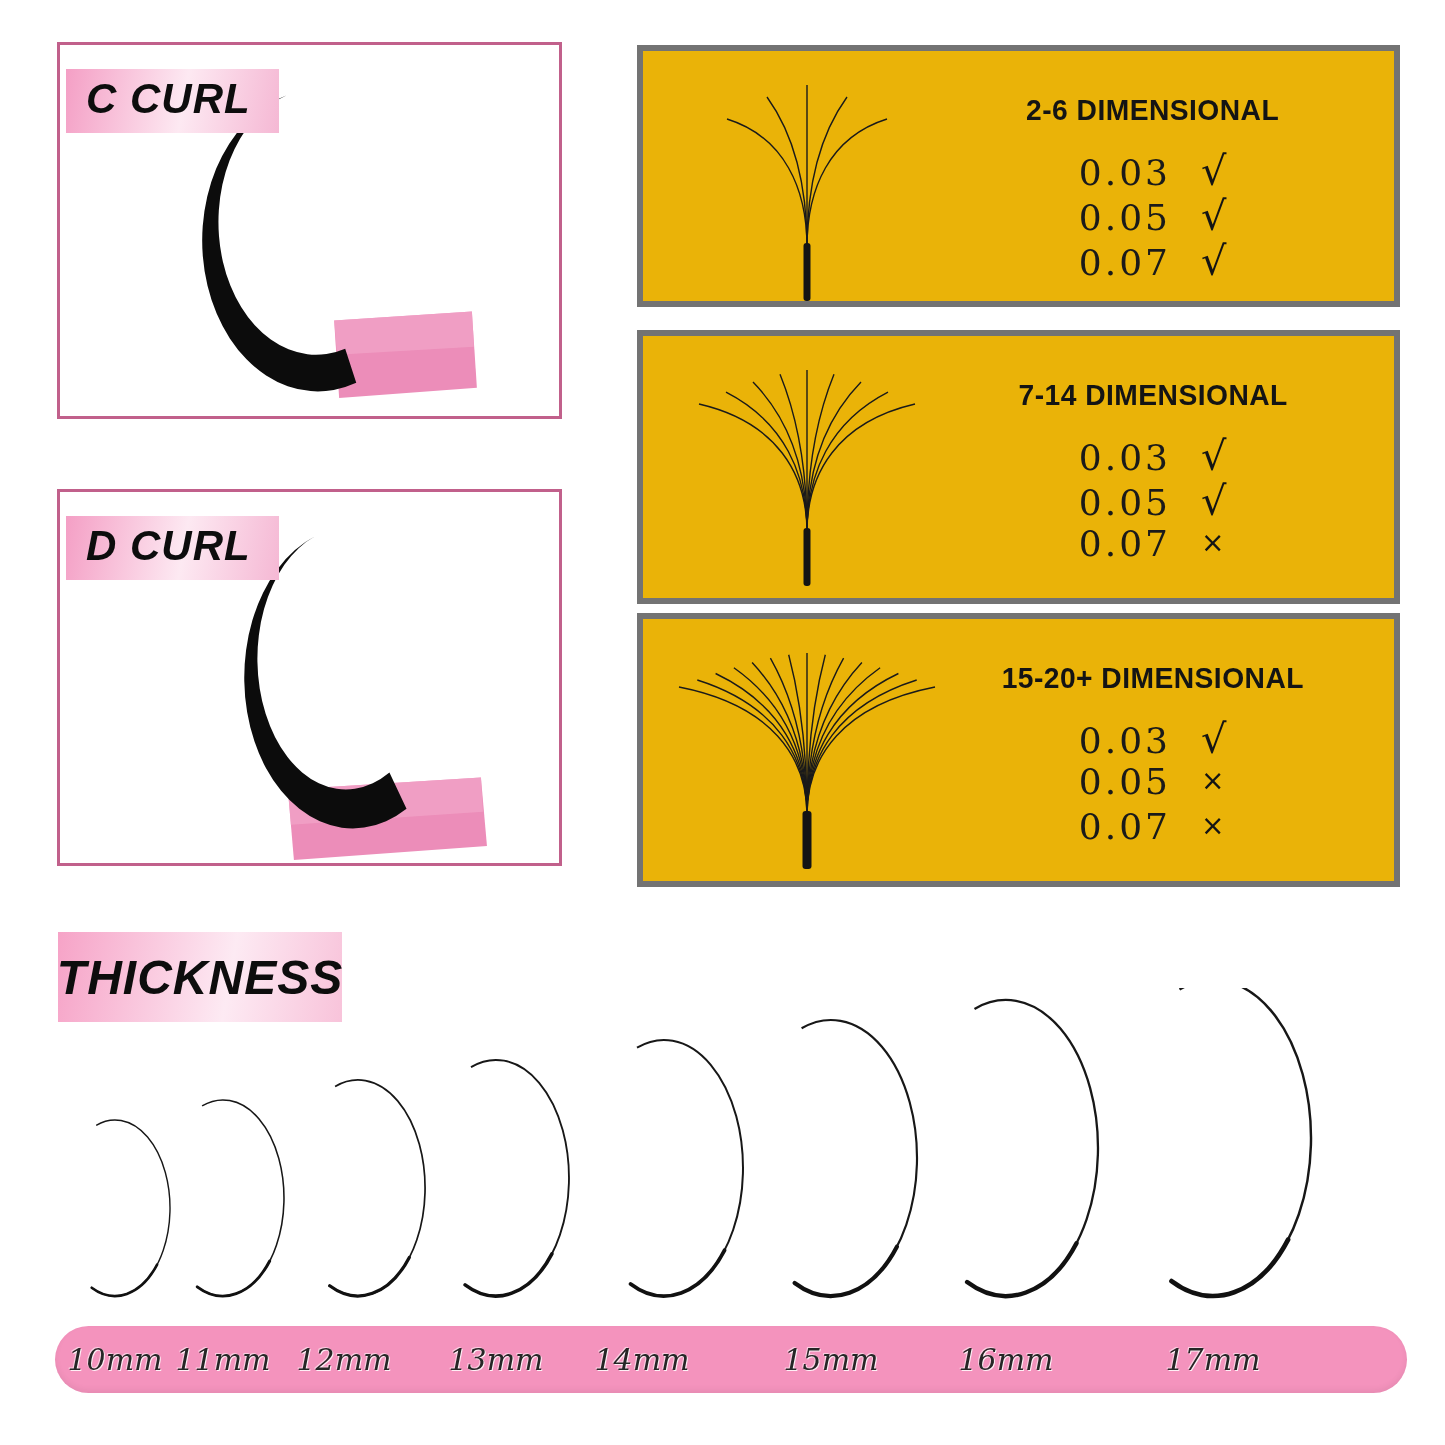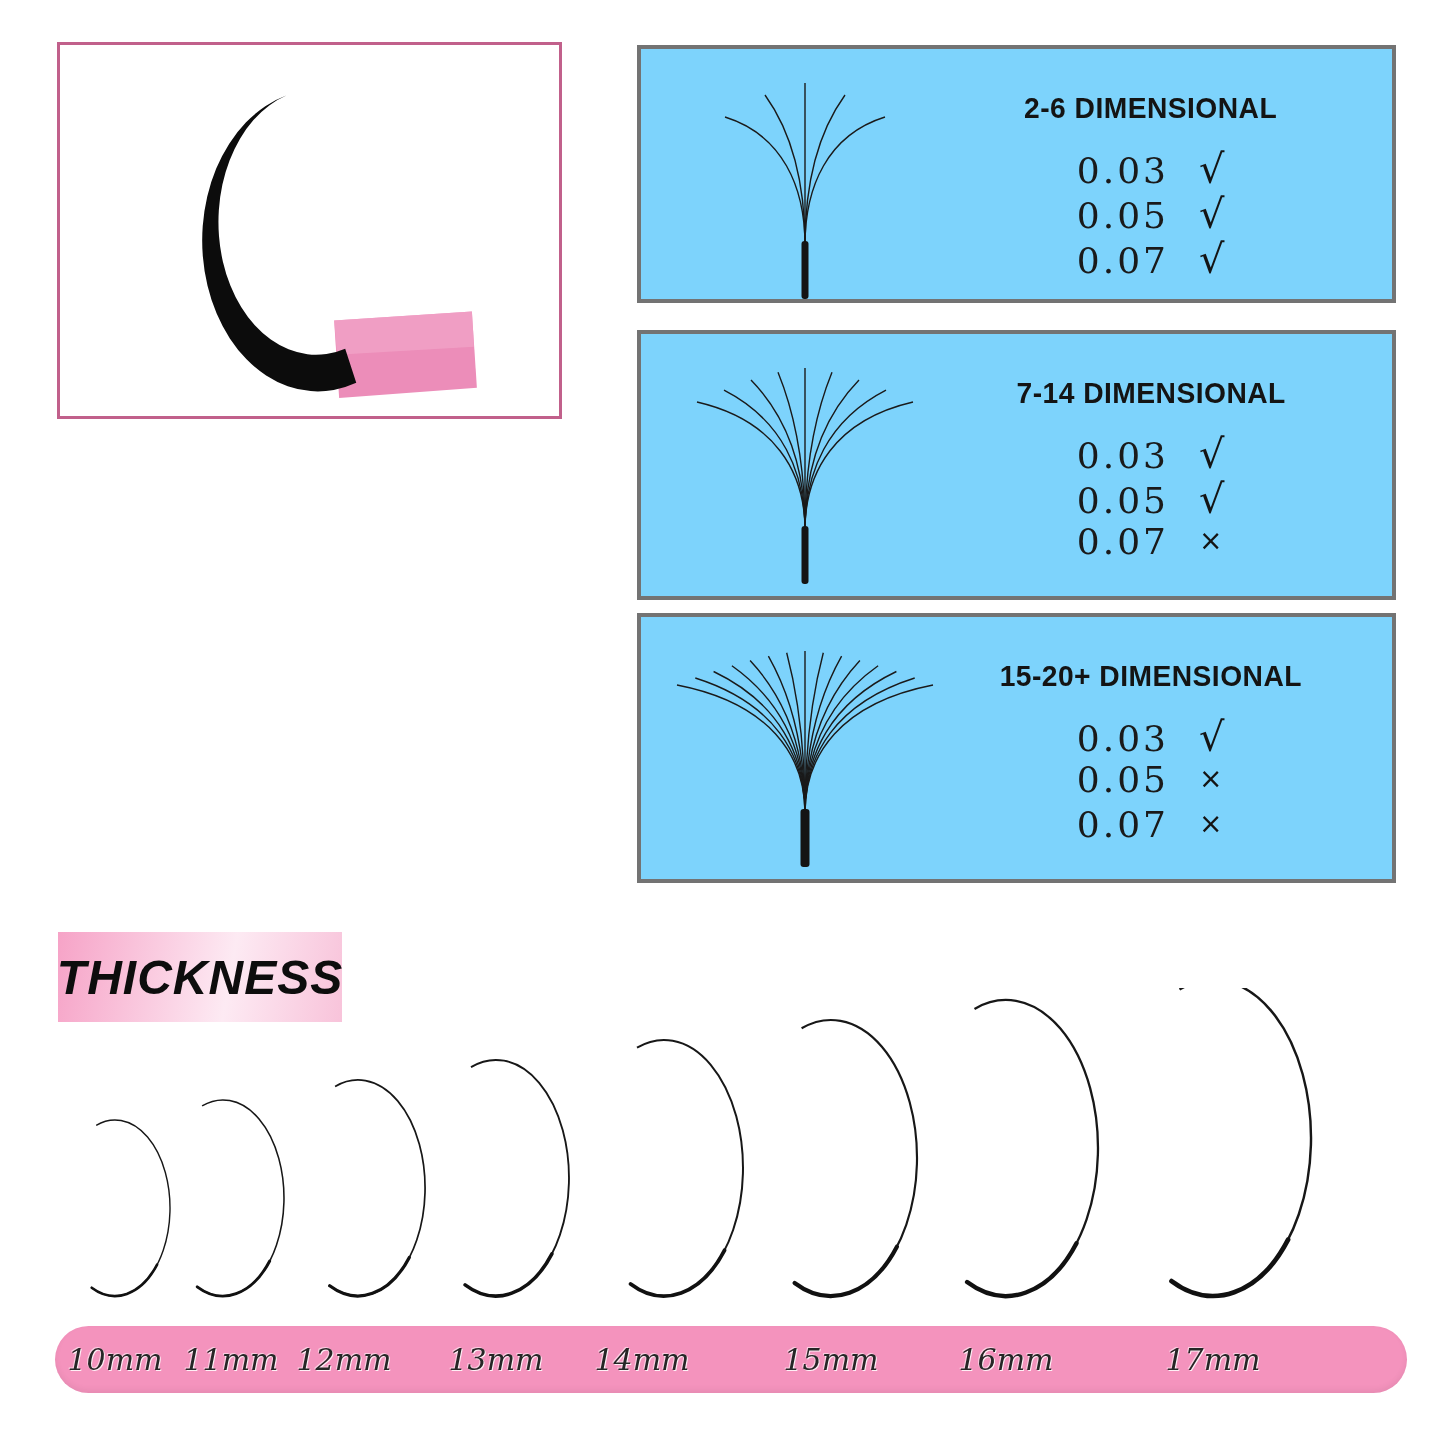--- a/index.html
+++ b/index.html
@@ -17,22 +17,22 @@
   .curl-badge{
     position:absolute;left:6px;top:24px;z-index:3;
     padding:6px 28px 10px 20px;
     background:linear-gradient(100deg,#f49fc5 0%,#fde9f2 55%,#f5b8d4 100%);
     font-style:italic;font-weight:700;font-size:42px;letter-spacing:1px;
     color:#0d0d0d;white-space:nowrap;
   }
   .curl-art{position:absolute;left:0;top:0;width:100%;height:100%;z-index:1;}
   
   .dim-box{
-    position:absolute;left:637px;width:751px;background:#7dd3fc;
-    border:4px solid #737373;box-sizing:content-box;
+    position:absolute;left:637px;width:751px;background:#eab308;
+    border:6px solid #737373;box-sizing:content-box;
   }
   #dim-box-0{top:45px;height:250px;}
   #dim-box-1{top:330px;height:262px;}
   #dim-box-2{top:613px;height:262px;}
   .fan-svg{position:absolute;left:14px;top:8px;width:300px;height:248px;}
   .dim-content{
     position:absolute;left:310px;top:0;width:400px;height:100%;
     display:flex;flex-direction:column;align-items:center;padding-top:42px;box-sizing:border-box;
   }
   .dim-title{
@@ -69,27 +69,36 @@
     text-shadow:1px 1px 0 rgba(255,255,255,0.85),-1px -1px 0 rgba(255,255,255,0.55);
     white-space:nowrap;
   }
 </style>
 </head>
 <body>
 
 <div class="canvas">
 
   <div class="curl-box" id="c-curl-box">
+    <div class="curl-badge">C CURL</div>
     <svg class="curl-art" viewBox="0 0 495 369">
       <polygon points="272,274 409,265 414,341 277,351" fill="#ec8db9"></polygon>
       <polygon points="272,274 409,265 411,300 275,308" fill="#f1a2c7" opacity="0.8"></polygon>
       <path d="M 225 50 A 115 150 0 1 0 294 336 L 283 302 A 97 132 0 1 1 225 50 Z" fill="#0c0c0c"></path>
     </svg>
   </div>
 
+  <div class="curl-box" id="d-curl-box">
+    <div class="curl-badge">D CURL</div>
+    <svg class="curl-art" viewBox="0 0 495 369">
+      <polygon points="226,296 418,284 424,352 232,366" fill="#ec8db9"></polygon>
+      <polygon points="226,296 418,284 420,318 229,331" fill="#f1a2c7" opacity="0.8"></polygon>
+      <path d="M 253 44 A 108 150 0 1 0 344 315 L 327 279 A 88 130 0 1 1 253 44 Z" fill="#0c0c0c"></path>
+    </svg>
+  </div>
 
   <div class="dim-box" id="dim-box-0">
     <svg class="fan-svg" viewBox="0 0 300 248">
         <path d="M 150 188 C 150 130, 127.6 78, 70.0 60.0" fill="none" stroke="#1a1a1a" stroke-width="1.4"></path>
         <path d="M 150 188 C 150 130, 138.8 78, 110.0 38.0" fill="none" stroke="#1a1a1a" stroke-width="1.4"></path>
         <path d="M 150 188 C 150 130, 150.0 78, 150.0 26.0" fill="none" stroke="#1a1a1a" stroke-width="1.4"></path>
         <path d="M 150 188 C 150 130, 161.2 78, 190.0 38.0" fill="none" stroke="#1a1a1a" stroke-width="1.4"></path>
         <path d="M 150 188 C 150 130, 172.4 78, 230.0 60.0" fill="none" stroke="#1a1a1a" stroke-width="1.4"></path>
         <rect x="146.5" y="184" width="7" height="58" rx="3" fill="#141414"></rect>
       </svg>
@@ -197,21 +206,21 @@
       <path d="M 801.6 40.3 A 86 138 0 1 1 794.6 295.0" fill="none" stroke="#171717" stroke-width="2.15"></path>
       <path d="M 896.9 258.7 A 86 138 0 0 1 794.6 295.0" fill="none" stroke="#111111" stroke-width="4.10" stroke-linecap="round"></path>
       <path d="M 974.5 20.9 A 92 148 0 1 1 967.1 294.1" fill="none" stroke="#171717" stroke-width="2.30"></path>
       <path d="M 1076.5 255.2 A 92 148 0 0 1 967.1 294.1" fill="none" stroke="#111111" stroke-width="4.40" stroke-linecap="round"></path>
       <path d="M 1179.5 1.5 A 98 158 0 1 1 1171.5 293.1" fill="none" stroke="#171717" stroke-width="2.45"></path>
       <path d="M 1288.1 251.6 A 98 158 0 0 1 1171.5 293.1" fill="none" stroke="#111111" stroke-width="4.70" stroke-linecap="round"></path>
     </svg>
 
   <div class="length-bar">
     <span class="len-label" style="left: 60px;">10mm</span>
-    <span class="len-label" style="left: 168px; margin-left: 8px;">11mm</span>
+    <span class="len-label" style="left: 168px;">11mm</span>
     <span class="len-label" style="left: 289px;">12mm</span>
     <span class="len-label" style="left: 441px;">13mm</span>
     <span class="len-label" style="left: 587px;">14mm</span>
     <span class="len-label" style="left: 776px;">15mm</span>
     <span class="len-label" style="left: 951px;">16mm</span>
     <span class="len-label" style="left: 1158px;">17mm</span>
   </div>
 
 </div>
 

